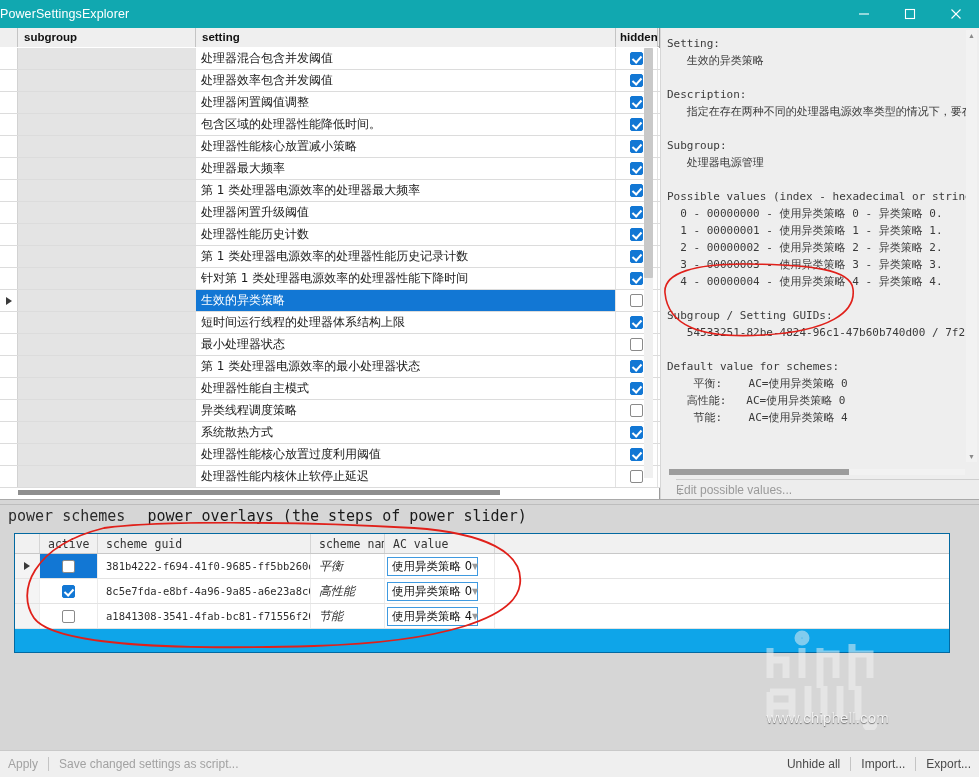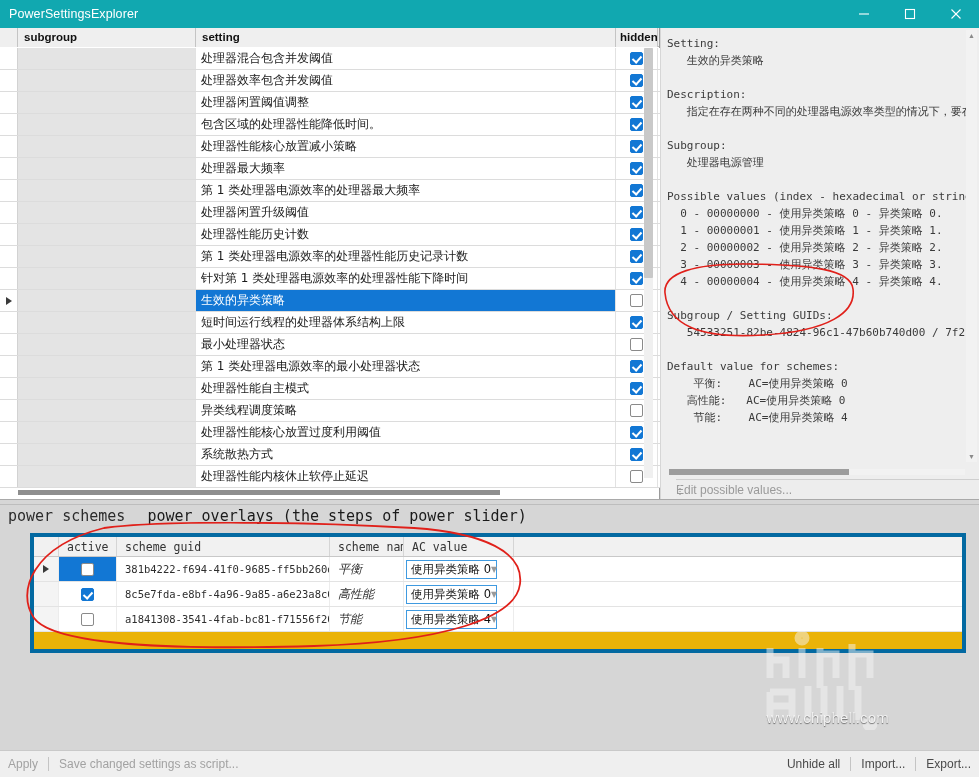--- a/index.html
+++ b/index.html
@@ -12,21 +12,21 @@
     position: relative;
   }
 
   
   #titlebar {
     height: 28px; background: #11a8b0;
     display: flex; align-items: center;
     color: #ffffff;
   }
   #titlebar .title {
-    font-size: 12.5px; padding-left: 9px; letter-spacing: .1px;
+    font-size: 12.5px; letter-spacing: .1px;
     font-family: "Liberation Sans", sans-serif;
   }
   #titlebar .spacer { flex: 1; }
   .winbtn {
     width: 46px; height: 28px; display: flex;
     align-items: center; justify-content: center;
     color: #ffffff;
   }
   .winbtn svg { display:block; }
 
@@ -113,21 +113,21 @@
               border-top:1px solid #a9a9a9; border-bottom:1px solid #bdbdbd; }
 
   
   #bottom { position:absolute; left:0; top:505px; width:979px; height:245px; background:#d6d6d6; }
   #tabs { display:flex; align-items:center; height:22px; padding-left:8px;
           font-family:"DejaVu Sans Mono","Liberation Mono",monospace; font-size:15px; color:#2b2b2b; }
   #tabs .tab { padding:0 10px 0 0; margin-right:12px; }
   #tabs .tab.alt { color:#1a1a1a; }
 
   #schemes-grid { position:absolute; left:14px; top:28px; width:936px; height:120px;
-                  background:#eab308; border:4px solid #0369a1;margin-left:16px; }
+                  background:#0ea5e9; border:1px solid #0369a1; }
   #sg-header { display:flex; height:20px; background:#f1f1f1; border-bottom:1px solid #c8c8c8;
                font-family:"DejaVu Sans Mono","Liberation Mono",monospace; font-size:11.5px; color:#333; }
   #sg-header .h { line-height:20px; padding-left:8px; border-right:1px solid #d5d5d5; overflow:hidden; white-space:nowrap;}
   .w-gut { width:25px; } .w-act { width:58px; } .w-guid { width:213px; }
   .w-name { width:74px; } .w-ac { width:110px; } .w-rest { flex:1; border-right:none !important; }
 
   .sgrow { display:flex; height:25px; border-bottom:1px solid #e3e3e3; background:#ffffff; align-items:stretch; }
   .sgcell { display:flex; align-items:center; padding-left:8px; border-right:1px solid #ececec;
             font-family:"DejaVu Sans Mono","Liberation Mono",monospace; font-size:10.5px; color:#2e2e2e;
             overflow:hidden; white-space:nowrap; }
@@ -330,29 +330,29 @@
           <div class="cell gutter"></div>
           <div class="cell sub"></div>
           <div class="cell setting">异类线程调度策略</div>
           <div class="cell hidden">
             <span class="cb"></span>
           </div>
         </div>
         <div class="grow">
           <div class="cell gutter"></div>
           <div class="cell sub"></div>
+          <div class="cell setting">系统散热方式</div>
+          <div class="cell hidden">
+            <span class="cb on"></span>
+          </div>
+        </div>
+        <div class="grow">
+          <div class="cell gutter"></div>
+          <div class="cell sub"></div>
           <div class="cell setting">处理器性能核心放置过度利用阈值</div>
-          <div class="cell hidden">
-            <span class="cb on"></span>
-          </div>
-        </div>
-        <div class="grow">
-          <div class="cell gutter"></div>
-          <div class="cell sub"></div>
-          <div class="cell setting">系统散热方式</div>
           <div class="cell hidden">
             <span class="cb on"></span>
           </div>
         </div>
         <div class="grow">
           <div class="cell gutter"></div>
           <div class="cell sub"></div>
           <div class="cell setting">处理器性能内核休止软停止延迟</div>
           <div class="cell hidden">
             <span class="cb"></span>

